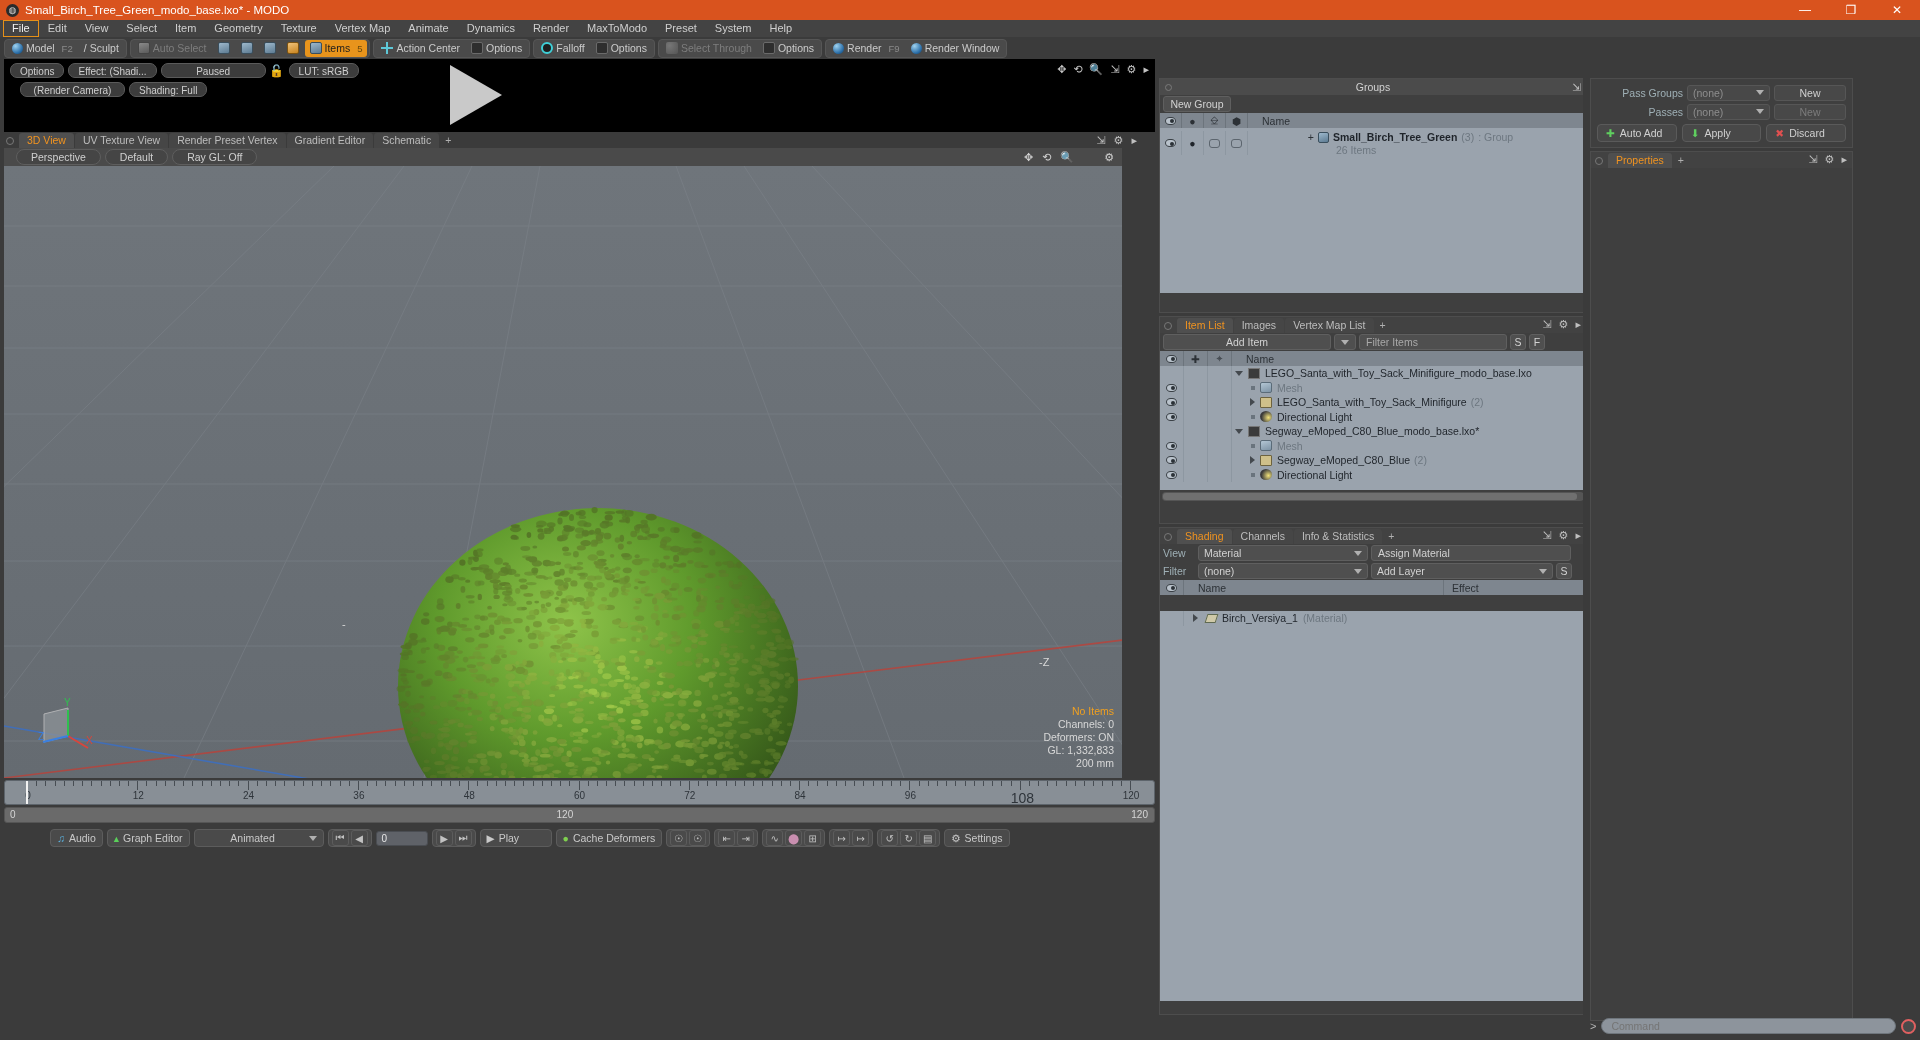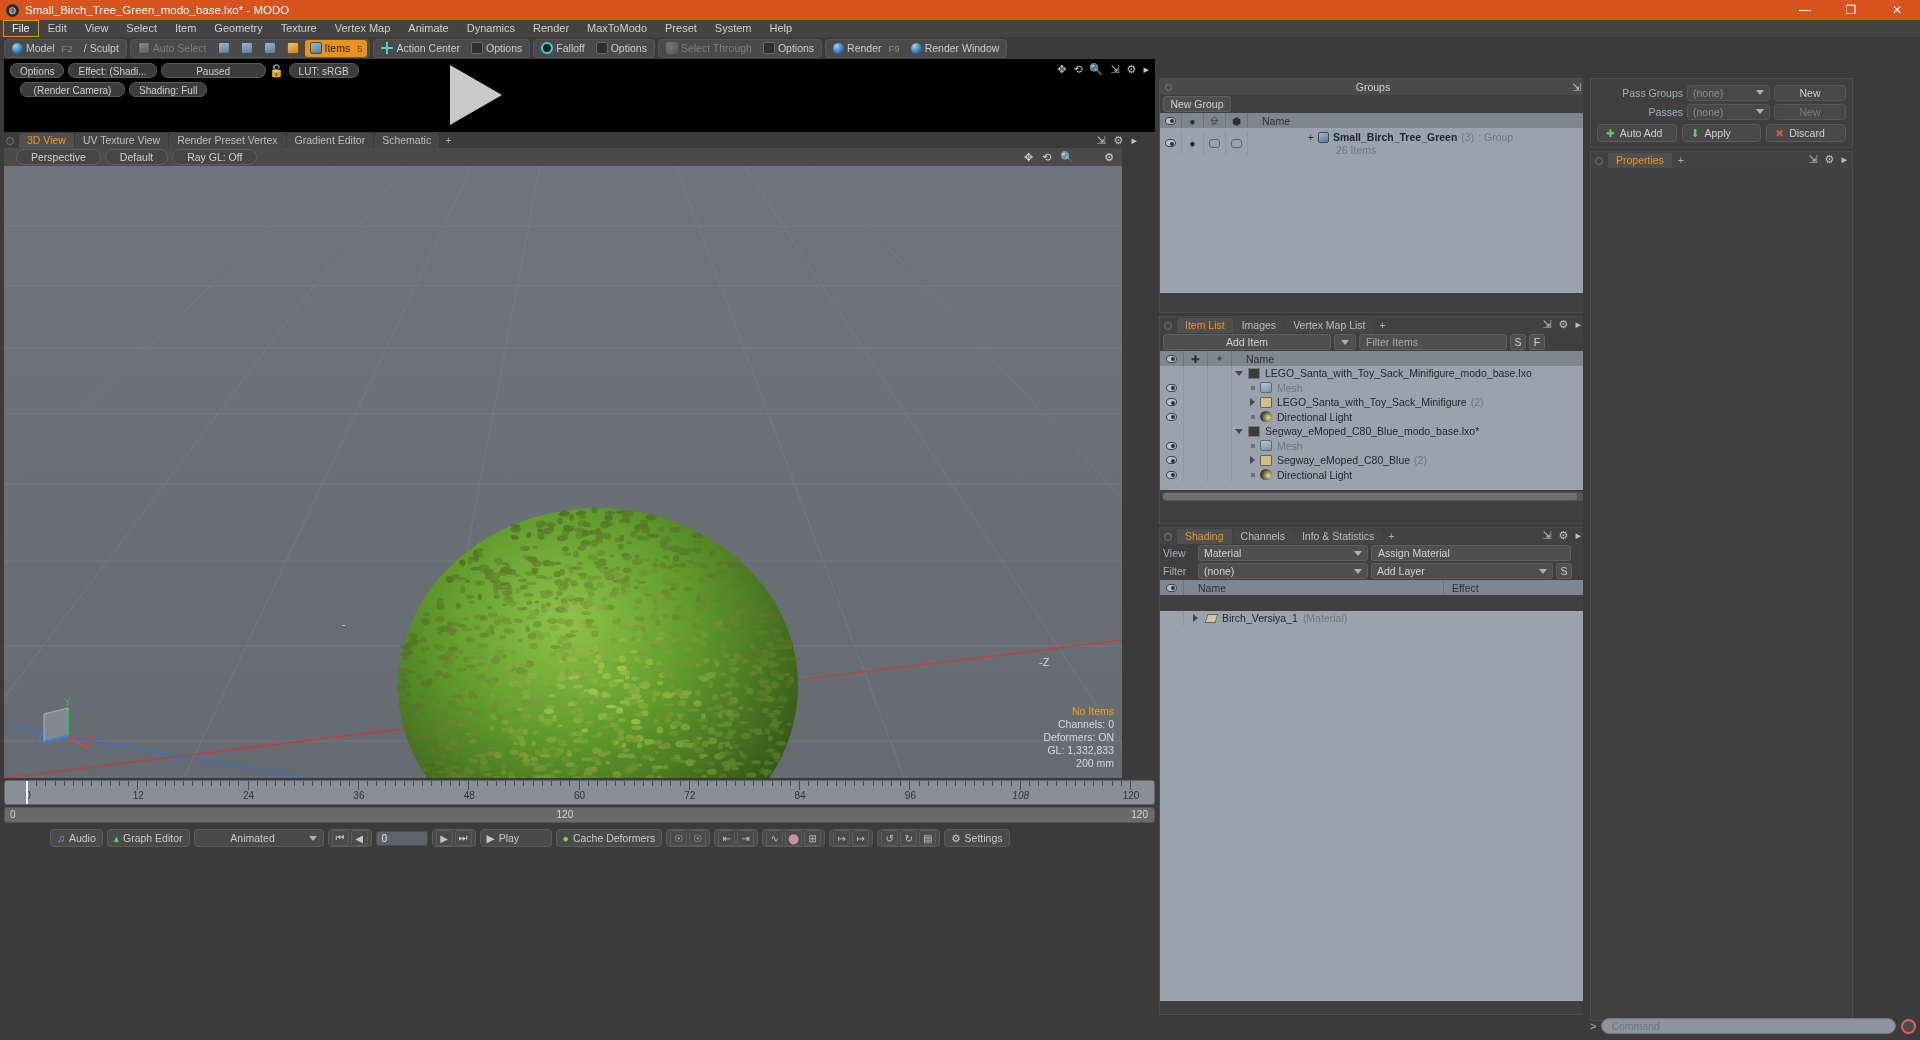--- a/index.html
+++ b/index.html
@@ -1963,21 +1963,21 @@
       <div style="position: absolute; left: 1125px; top: 0px; width: 1px; height: 9px; background: rgb(71, 77, 83);"></div>
       <div style="position: absolute; left: 13px; top: 9px; width: 20px; text-align: center; font-size: 10px; color: rgb(46, 52, 58);">0</div>
       <div style="position: absolute; left: 123.3px; top: 9px; width: 20px; text-align: center; font-size: 10px; color: rgb(46, 52, 58);">12</div>
       <div style="position: absolute; left: 233.6px; top: 9px; width: 20px; text-align: center; font-size: 10px; color: rgb(46, 52, 58);">24</div>
       <div style="position: absolute; left: 343.9px; top: 9px; width: 20px; text-align: center; font-size: 10px; color: rgb(46, 52, 58);">36</div>
       <div style="position: absolute; left: 454.2px; top: 9px; width: 20px; text-align: center; font-size: 10px; color: rgb(46, 52, 58);">48</div>
       <div style="position: absolute; left: 564.5px; top: 9px; width: 20px; text-align: center; font-size: 10px; color: rgb(46, 52, 58);">60</div>
       <div style="position: absolute; left: 674.8px; top: 9px; width: 20px; text-align: center; font-size: 10px; color: rgb(46, 52, 58);">72</div>
       <div style="position: absolute; left: 785.1px; top: 9px; width: 20px; text-align: center; font-size: 10px; color: rgb(46, 52, 58);">84</div>
       <div style="position: absolute; left: 895.4px; top: 9px; width: 20px; text-align: center; font-size: 10px; color: rgb(46, 52, 58);">96</div>
-      <div style="position: absolute; left: 1005.7px; top: 9px; width: 20px; text-align: center; font-size: 10px; color: rgb(46, 52, 58); font-style: italic;">108</div>
+      <div style="position: absolute; left: 1005.7px; top: 9px; width: 20px; font-size: 14px; color: rgb(46, 52, 58);">108</div>
       <div style="position: absolute; left: 1116px; top: 9px; width: 20px; text-align: center; font-size: 10px; color: rgb(46, 52, 58);">120</div>
       <div style="position: absolute; left: 21px; top: 0px; width: 2px; height: 25px; background: rgb(242, 242, 242);"></div>
     </div>
   <div class="rangebar">
     <span style="left:5px;">0</span>
     <span style="left:48%;">120</span>
     <span style="right:6px;">120</span>
   </div>
 </div>
 

